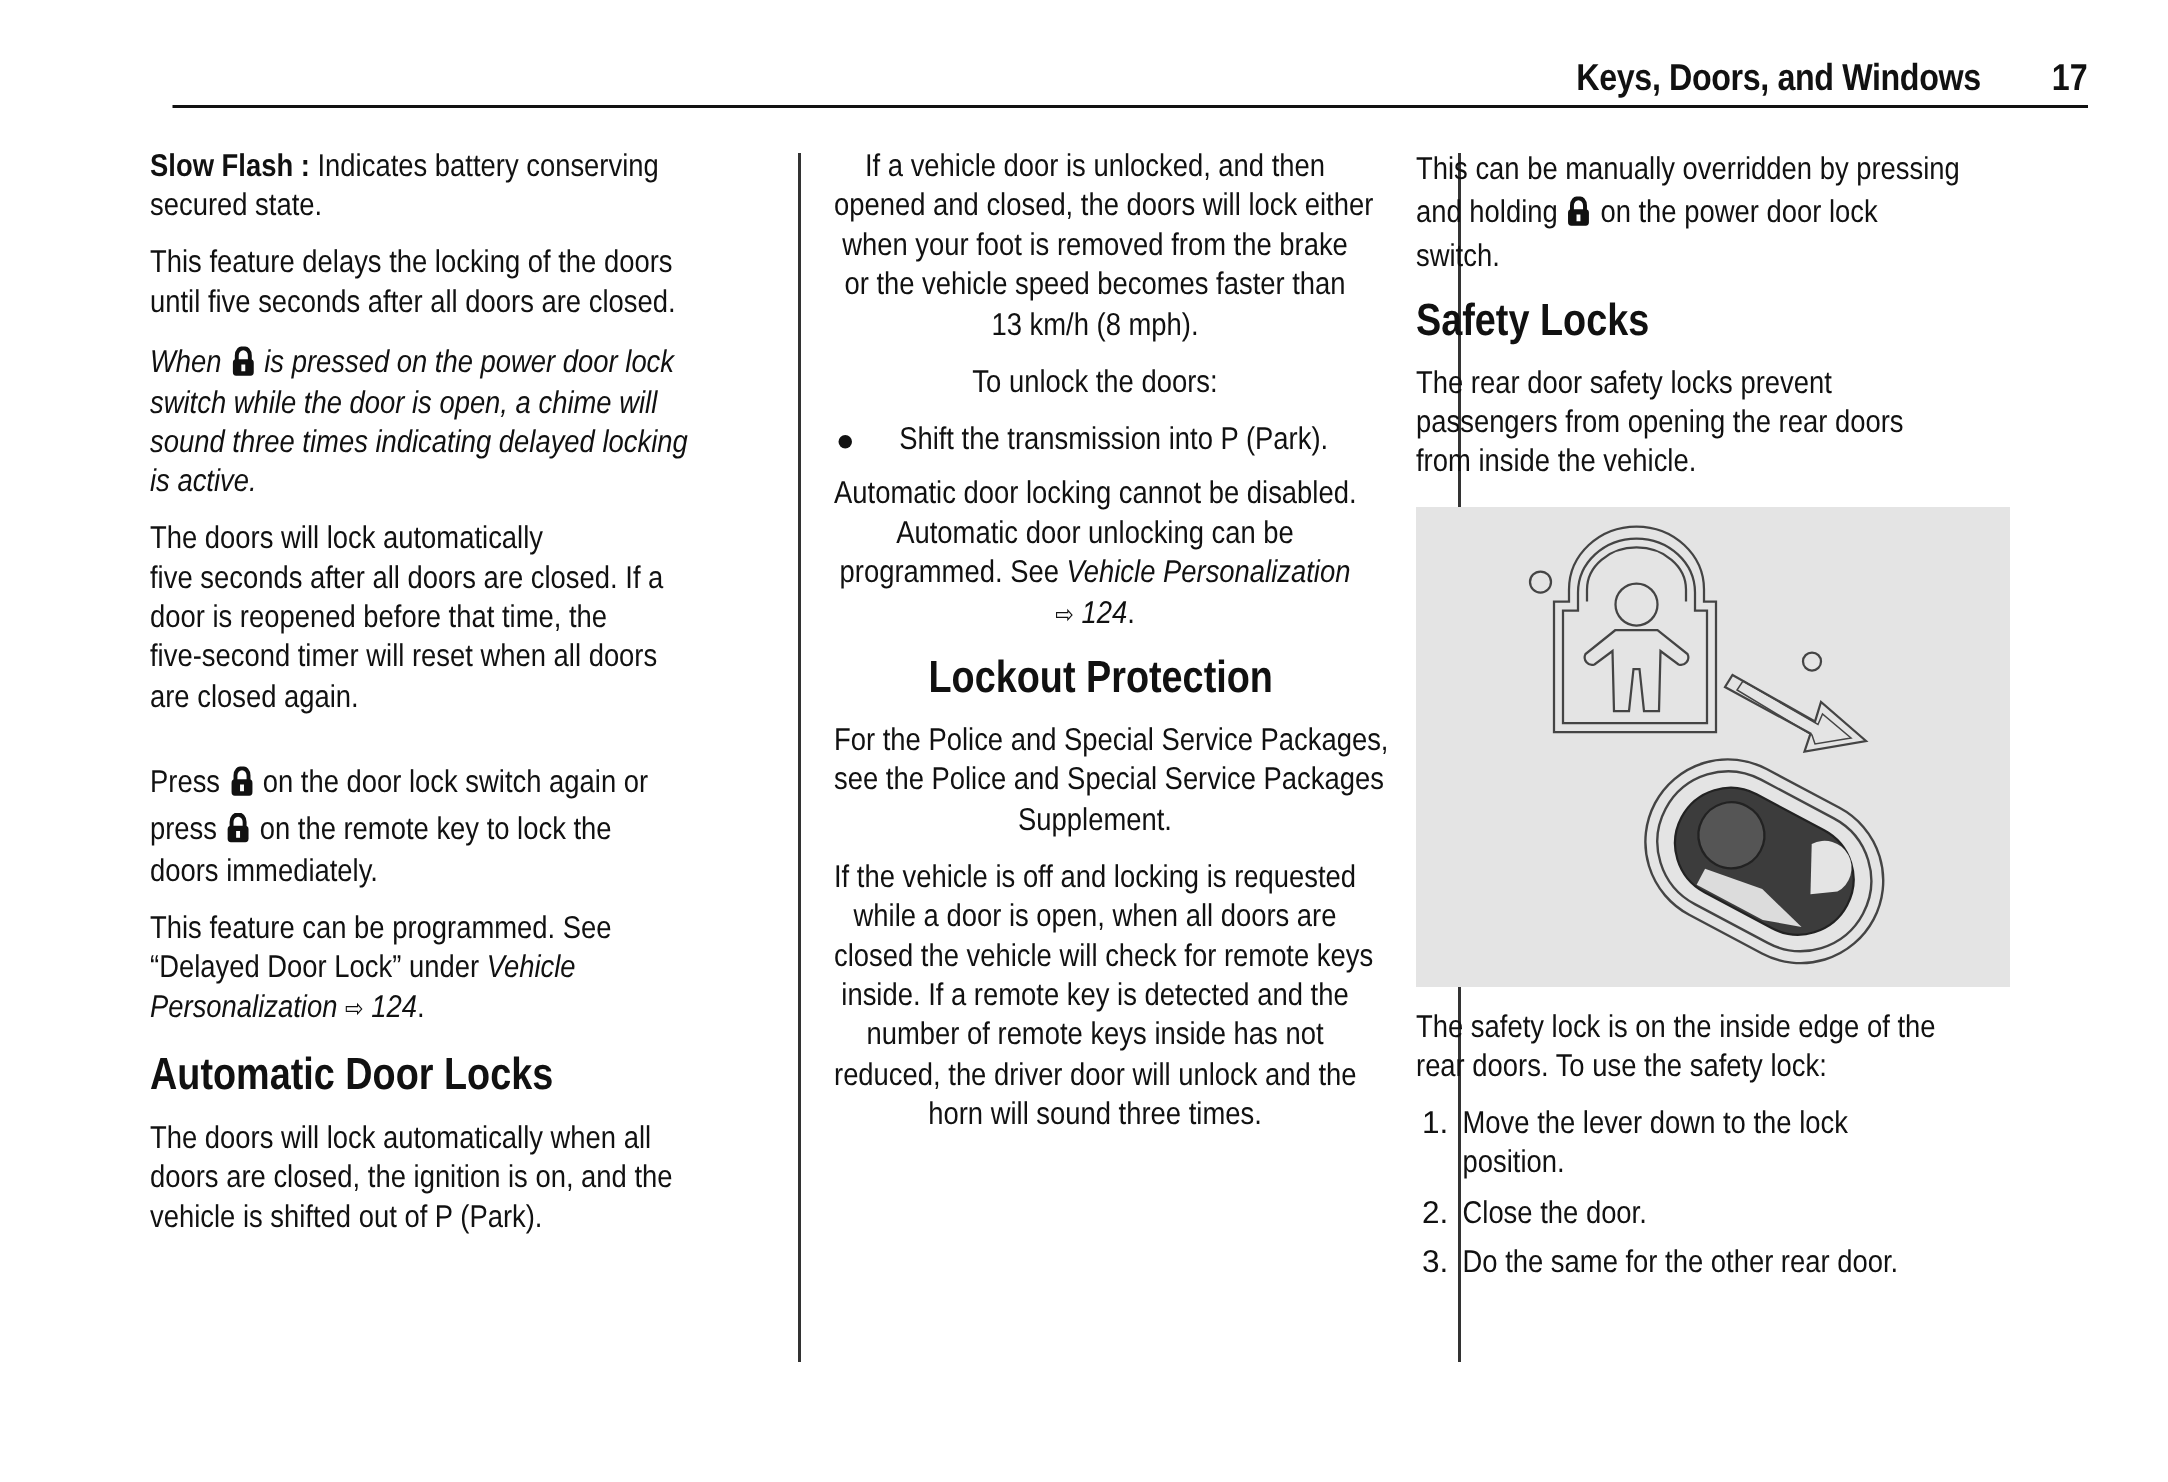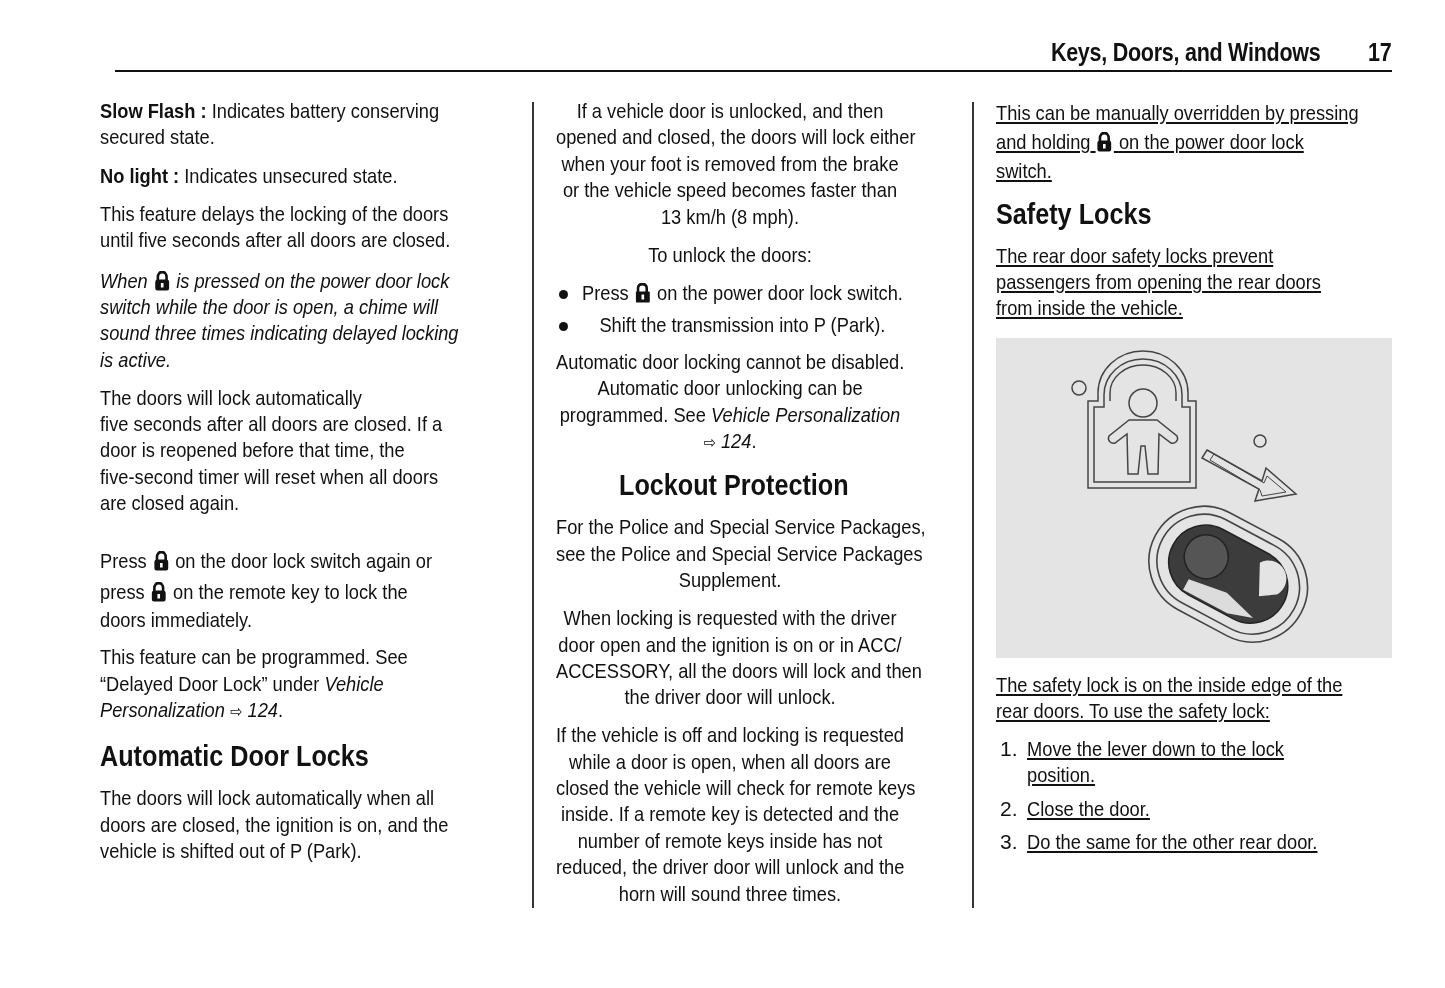--- a/index.html
+++ b/index.html
@@ -23,21 +23,21 @@
     font-size: 25px; font-weight: bold;
     transform: scaleX(0.86); transform-origin: right center;
   }
   .col {
     position: absolute; top: 98px;
     font-size: 21px; line-height: 26.4px;
   }
   .col p { margin: 0 0 11.5px 0; }
   .c1 { left: 100px; width: 400px; }
   .c2 { left: 556px; width: 400px; text-align: center; }
-  .c3 { left: 996px; width: 400px; text-decoration: underline; }
+  .c3 { left: 944px; width: 400px; }
   .text { display: block; transform: scaleX(0.87); transform-origin: left top; white-space: nowrap; }
   h2 {
     margin: 6px 0 12px 0; font-size: 30px; line-height: 34px; font-weight: bold;
   }
   h2 span { display: inline-block; transform: scaleX(0.84); transform-origin: left center; white-space: nowrap; }
   .divider {
     position: absolute; width: 2px; background: #333; top: 102px; height: 806px;
   }
   .lock-icon {
     display: inline-block; width: 17px; height: 20px; vertical-align: -3px;
@@ -84,23 +84,20 @@
 </div>
 
 <div class="divider" style="left:532px;"></div>
 <div class="divider" style="left:972px;"></div>
 
 <div class="col c1">
   <p>
     <span class="text"><b class="label">Slow Flash :</b><span> Indicates battery conserving</span></span>
     <span class="text">secured state.</span>
   </p>
-  <p style="margin-top:12px;">
-    <span class="text"><b class="label">No light :</b><span> Indicates unsecured state.</span></span>
-  </p>
   <p>
     <span class="text">This feature delays the locking of the doors</span>
     <span class="text">until five seconds after all doors are closed.</span>
   </p>
   <p style="margin-top:14px;font-style:italic;">
     <span class="text"><span>When</span> <svg class="lock-icon">
           <use href="#lock-sym"></use>
         </svg> <span>is pressed on the power door lock</span></span>
     <span class="text">switch while the door is open, a chime will</span>
     <span class="text">sound three times indicating delayed locking</span>
@@ -141,45 +138,34 @@
     <span class="text">opened and closed, the doors will lock either</span>
     <span class="text">when your foot is removed from the brake</span>
     <span class="text">or the vehicle speed becomes faster than</span>
     <span class="text">13 km/h (8 mph).</span>
   </p>
   <p style="margin-top:12px;">
     <span class="text">To unlock the doors:</span>
   </p>
   <ul class="bullets">
     <li>
-        <span class="text"><span>Press</span> <svg class="lock-icon">
-            <use href="#unlock-sym"></use>
-          </svg> <span>on the power door lock switch.</span></span>
-      </li>
-    <li>
         <span class="text">Shift the transmission into P (Park).</span>
       </li>
   </ul>
   <p>
     <span class="text">Automatic door locking cannot be disabled.</span>
     <span class="text">Automatic door unlocking can be</span>
     <span class="text"><span>programmed. See </span><em>Vehicle Personalization</em></span>
     <span class="text"><span class="arrow-ref">⇨</span> <em>124</em>.</span>
   </p>
   <h2 style="margin-top:12px;"><span>Lockout Protection</span></h2>
   <p>
     <span class="text">For the Police and Special Service Packages,</span>
     <span class="text">see the Police and Special Service Packages</span>
     <span class="text">Supplement.</span>
-  </p>
-  <p>
-    <span class="text">When locking is requested with the driver</span>
-    <span class="text">door open and the ignition is on or in ACC/</span>
-    <span class="text">ACCESSORY, all the doors will lock and then</span>
-    <span class="text">the driver door will unlock.</span>
   </p>
   <p>
     <span class="text">If the vehicle is off and locking is requested</span>
     <span class="text">while a door is open, when all doors are</span>
     <span class="text">closed the vehicle will check for remote keys</span>
     <span class="text">inside. If a remote key is detected and the</span>
     <span class="text">number of remote keys inside has not</span>
     <span class="text">reduced, the driver door will unlock and the</span>
     <span class="text">horn will sound three times.</span>
   </p>

